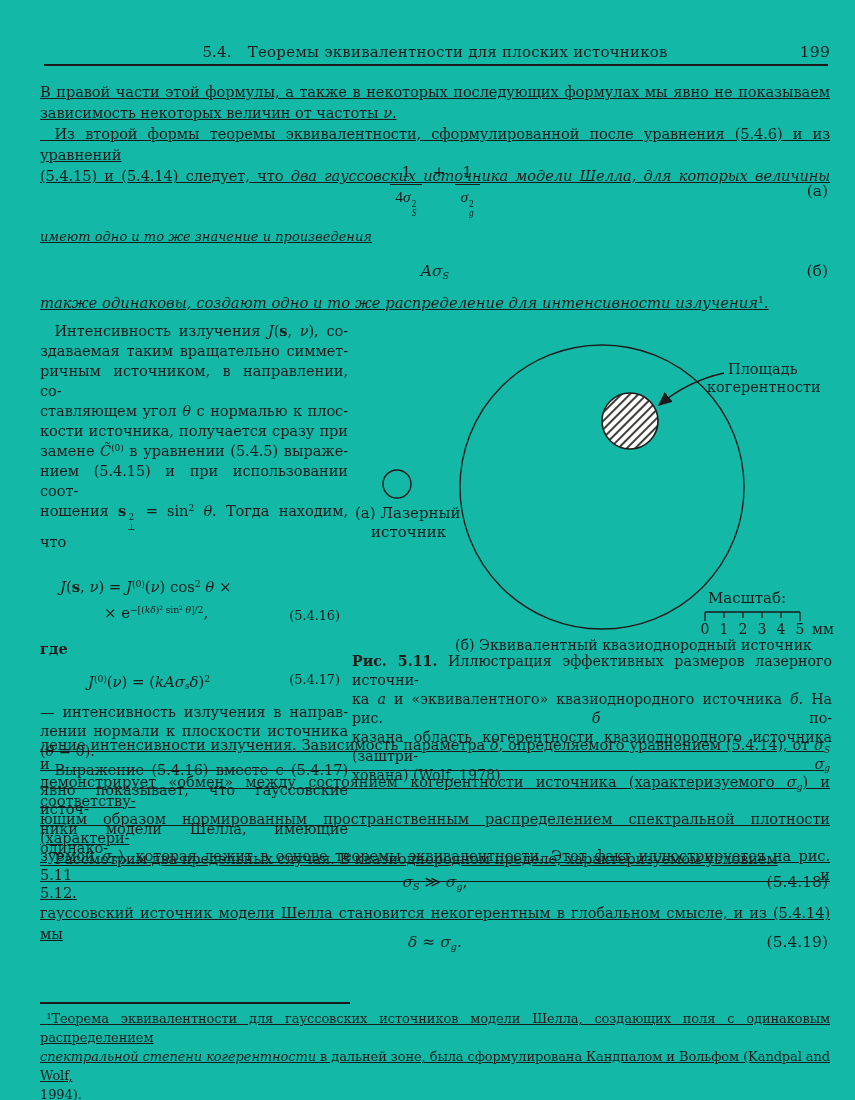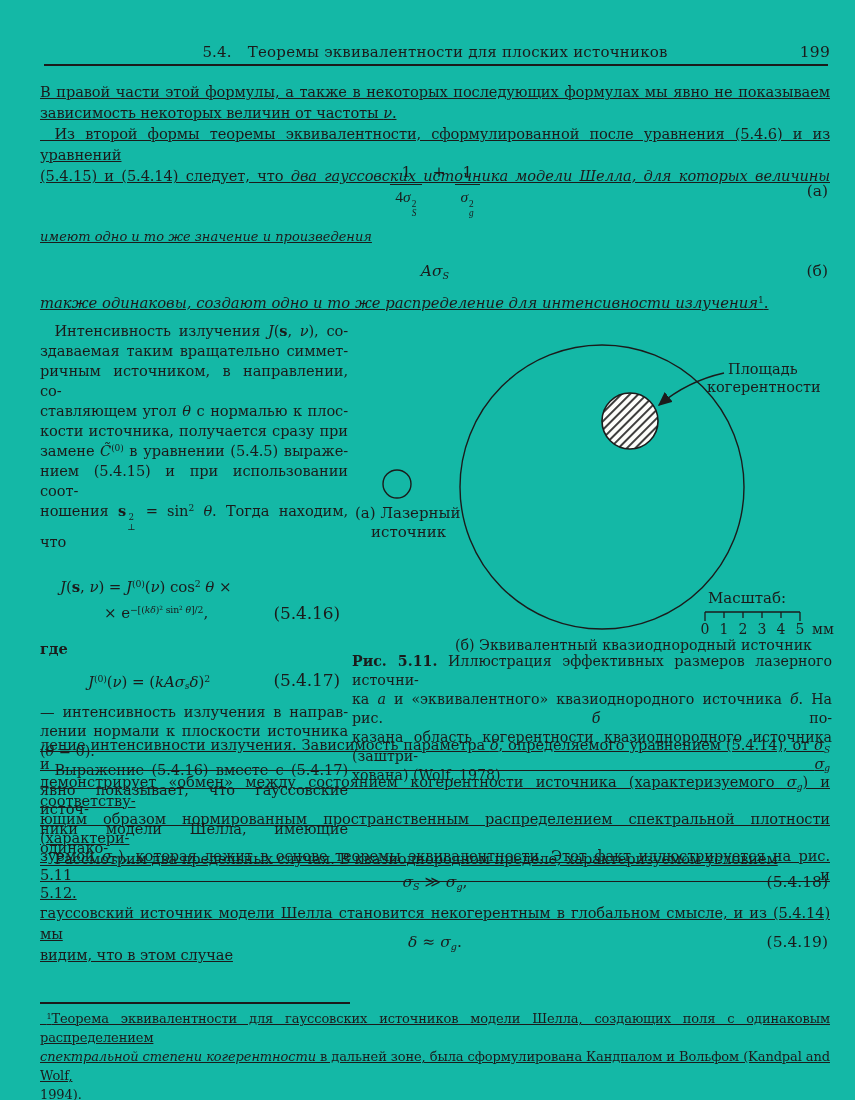--- a/index.html
+++ b/index.html
@@ -37,21 +37,21 @@
   .eqop{margin:0 5px;}
   #emph1{top:229px;font-size:13px;}
   #eqb{top:258px;height:26px;text-align:right;}
   #emph2{top:294px;font-size:14.8px;}
   
   #p1{top:81px;} #p2{top:123px;}
   #leftcol{top:321px;left:40px;width:308px;}
   .lc-eq{position:relative;margin-top:24px;font-size:15px;}
   .lc-eq .l1{padding-left:20px;line-height:22px;}
   .lc-eq .l2{padding-left:64px;margin-top:3px;line-height:24px;}
-  .lc-label{position:absolute;right:8px;bottom:2px;font-size:17px;}
+  .lc-label{position:absolute;right:8px;bottom:2px;font-size:13px;}
   .lc-where{margin-top:14px;line-height:20px;font-weight:bold;}
   .lc-eq17{position:relative;margin-top:12px;padding-left:48px;font-size:15px;line-height:22px;}
   .mt15{margin-top:9px;}
   #figure{left:350px;top:322px;width:505px;height:334px;}
   svg text{font-family:"DejaVu Serif",serif;fill:#1b1b1b;}
   #figcap{left:352px;top:652px;width:480px;font-size:14.2px;}
   #body2{top:736px;} #para3{top:849px;line-height:19px;}
   #eq18{top:869px;height:26px;}
   #para4{top:902px;}
   #eq19{top:925px;height:26px;align-items:flex-end;}
@@ -199,21 +199,20 @@
 
   <div id="para3" class="abs col tb"> Рассмотрим два предельных случая. В квазиоднородном пределе, характеризуемом условием</div>
 
   <div id="eq18" class="eqrow">
     <span><i>σ<sub>S</sub></i> ≫ <i>σ<sub>g</sub></i>,</span>
     <span class="eqlabel">(5.4.18)</span>
   </div>
 
   <div id="para4" class="abs col tb lh21">
       <div class="ln just">гауссовский источник модели Шелла становится некогерентным в глобальном смысле, и из (5.4.14) мы</div>
-      <div class="ln">видим, что в этом случае</div>
     </div>
 
   <div id="eq19" class="eqrow">
     <span><i>δ</i> ≈ <i>σ<sub>g</sub></i>.</span>
     <span class="eqlabel">(5.4.19)</span>
   </div>
 
   <div id="fnrule" class="abs"></div>
   <div id="footnote" class="abs col lh19">
       <div class="ln just"> <sup>1</sup>Теорема эквивалентности для гауссовских источников модели Шелла, создающих поля с одинаковым распределением</div>

